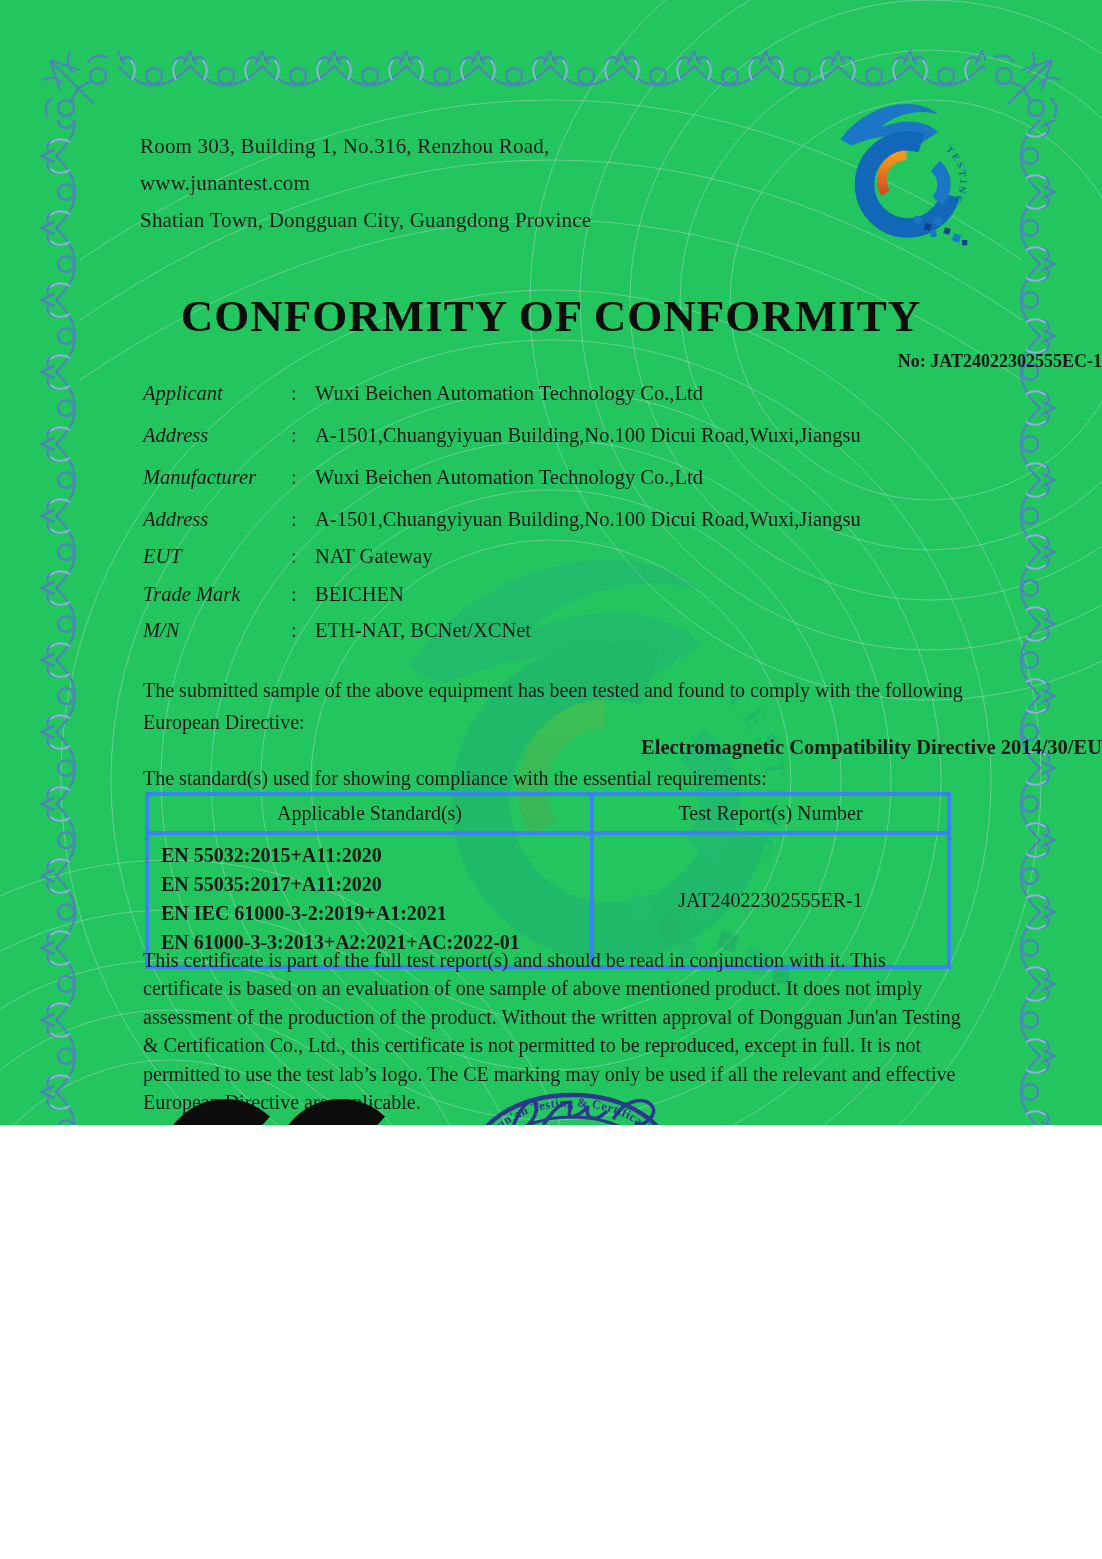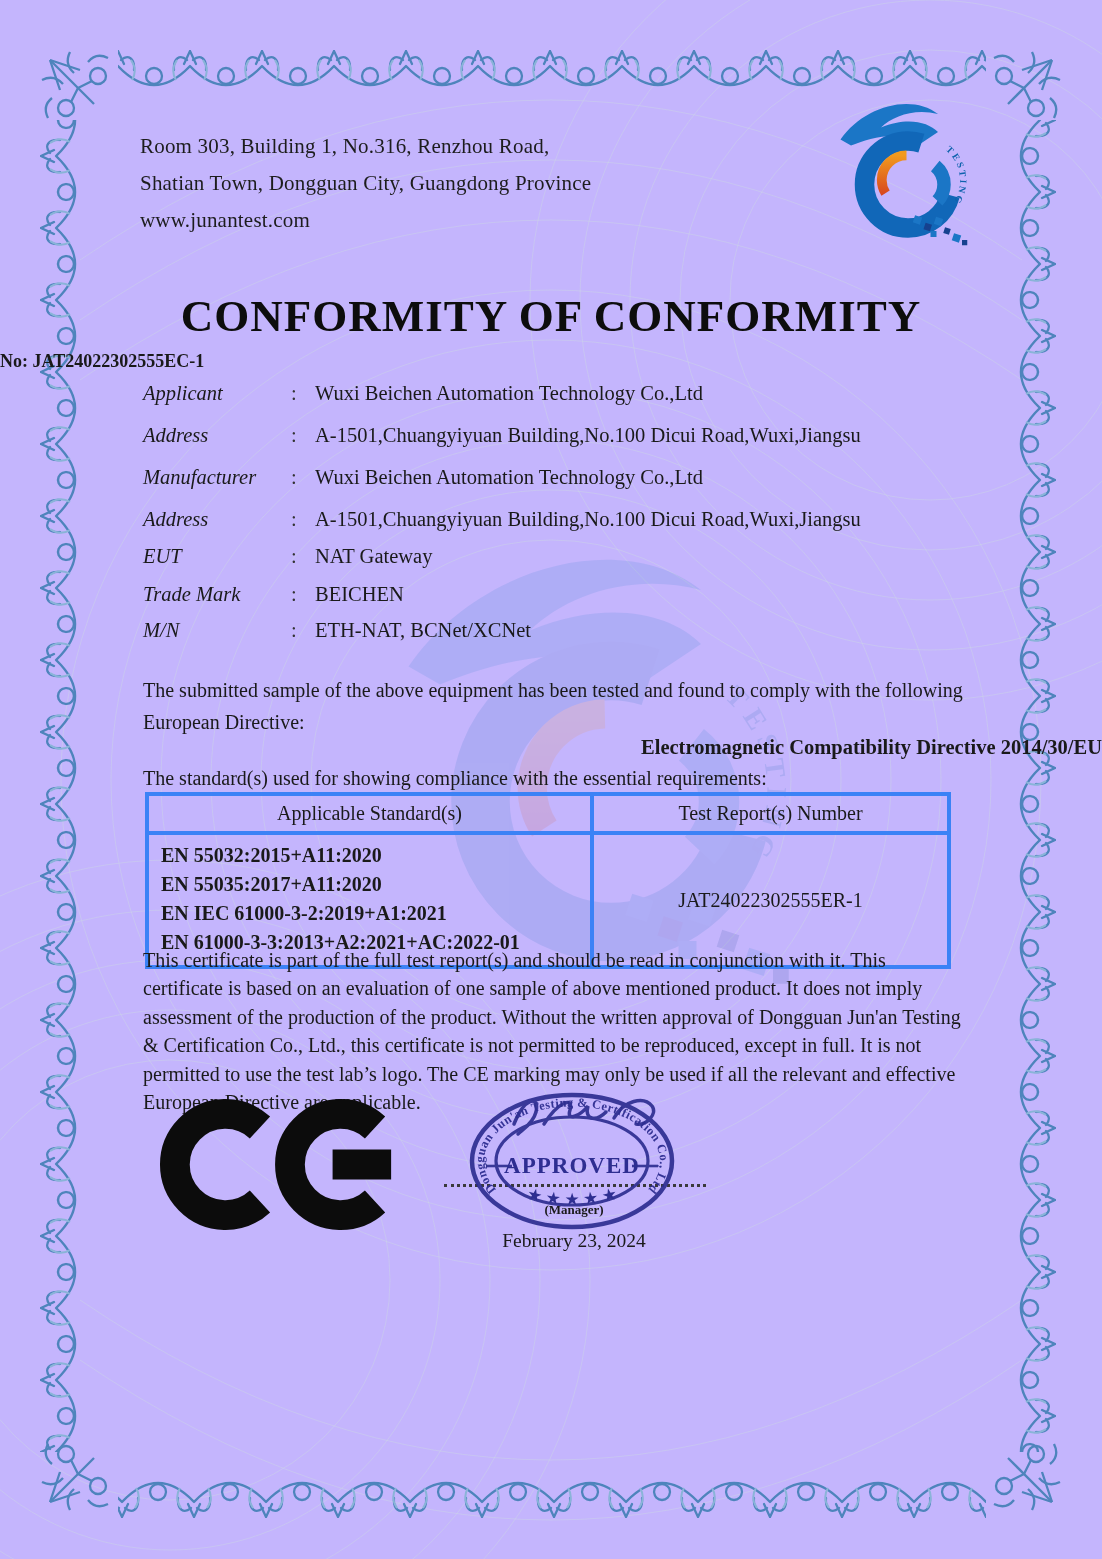--- a/index.html
+++ b/index.html
@@ -1,17 +1,17 @@
 <!DOCTYPE html>
 <html><head>
 <meta charset="utf-8">
 <style>
   html,body{margin:0;padding:0;background:#ffffff;}
   .page{
-    position:relative; width:1102px; height:1559px; background:#c4b5fd;
+    position:relative; width:1102px; height:1125px; background:#22c55e;
     font-family:"Liberation Serif","DejaVu Serif",serif; color:#1a1a1a; overflow:hidden;
   }
   svg{display:block;}
   .abs{position:absolute;}
   
   .bg{left:0;top:0;}
   
   .edge{position:absolute; transform-origin:top left;}
   .edge-top{left:118px; top:50px;}
   .edge-bottom{left:118px; top:1462px; transform-origin:center; transform:rotate(180deg);}
@@ -20,21 +20,21 @@
   .corner{position:absolute; width:86px; height:86px;}
   .c-tl{left:36px; top:46px;}
   .c-tr{left:980px; top:46px; transform:scaleX(-1);}
   .c-bl{left:36px; top:1430px; transform:scaleY(-1);}
   .c-br{left:980px; top:1430px; transform:scale(-1,-1);}
   
   .addr{left:140px; top:128px; font-size:21px; line-height:37px; color:#1d1d1d; letter-spacing:.2px;}
   .logo{left:836px; top:98px;}
   
   .title{left:0; right:0; top:290px; text-align:center; font-size:45px; font-weight:bold; letter-spacing:1px; color:#0d0d0d;}
-  .certno{left:0; right:0; top:351px; text-align:left; font-size:18px; font-weight:bold;}
+  .certno{left:0; right:0; top:351px; text-align:right; font-size:18px; font-weight:bold;}
   
   .fields{left:143px; top:382px; width:830px; height:280px;}
   .frow{position:absolute; left:0; display:flex; font-size:20.5px;}
   .frow:nth-child(1){top:0;}
   .frow:nth-child(2){top:42px;}
   .frow:nth-child(3){top:84px;}
   .frow:nth-child(4){top:126px;}
   .frow:nth-child(5){top:163px;}
   .frow:nth-child(6){top:201px;}
   .frow:nth-child(7){top:237px;}
@@ -165,22 +165,22 @@
     </svg>
   <svg class="corner c-bl" viewBox="0 0 86 86">
       <use href="#cornerFlourish"></use>
     </svg>
   <svg class="corner c-br" viewBox="0 0 86 86">
       <use href="#cornerFlourish"></use>
     </svg>
 
   <div class="abs addr">
     <div>Room 303, Building 1, No.316, Renzhou Road,</div>
+    <div>www.junantest.com</div>
     <div>Shatian Town, Dongguan City, Guangdong Province</div>
-    <div>www.junantest.com</div>
   </div>
   <svg class="abs logo" width="150" height="152" viewBox="0 0 100 100">
     <use href="#junan-logo"></use>
   </svg>
 
   <div class="abs title">CONFORMITY OF CONFORMITY</div>
   <div class="abs certno">No: JAT24022302555EC-1</div>
 
   <div class="abs fields">
     <div class="frow">

